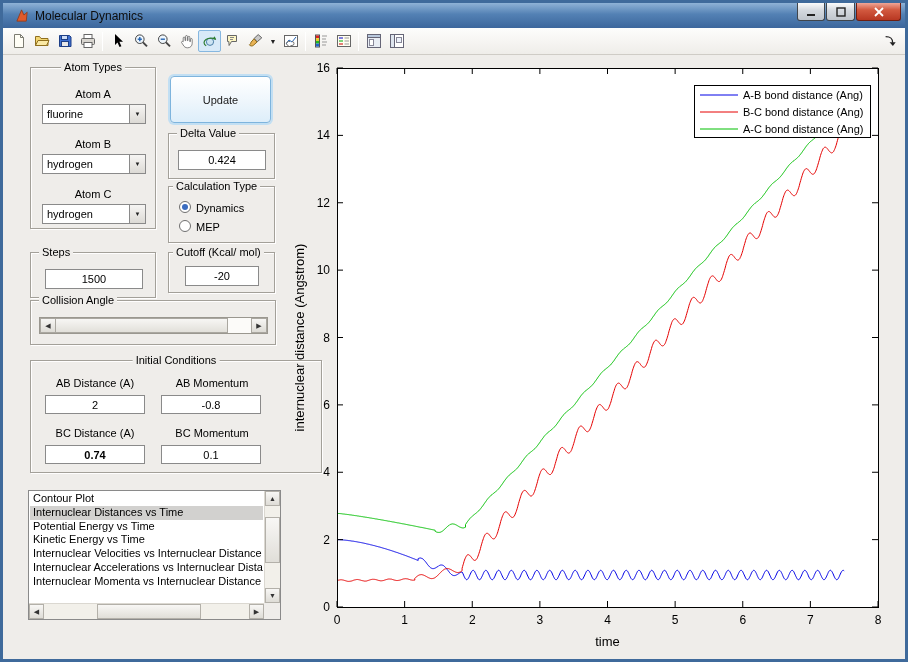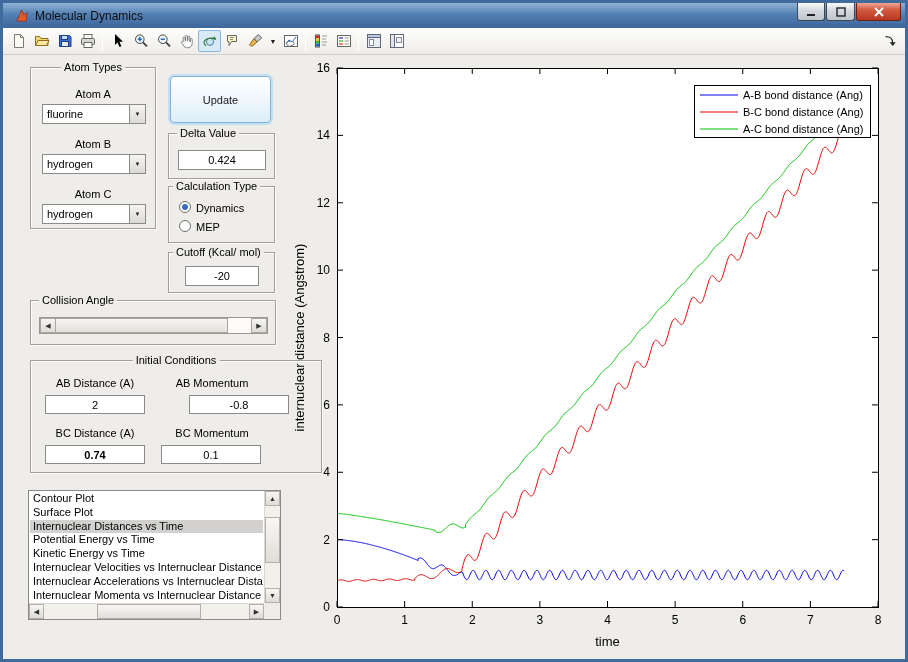--- a/index.html
+++ b/index.html
@@ -233,20 +233,24 @@
     </div>
 
     <div class="panel" style="left:165px;top:131px;width:107px;height:57px">
       <span class="ptitle" style="left:4px">Calculation Type</span>
       <span class="radio on" style="left:10px;top:14px"></span>
       <span class="lbl-left" style="left:27px;top:15px">Dynamics</span>
       <span class="radio" style="left:10px;top:33px"></span>
       <span class="lbl-left" style="left:27px;top:34px">MEP</span>
     </div>
 
+    <div class="panel" style="left:27px;top:197px;width:126px;height:46px">
+      <span class="ptitle">Steps</span>
+      <input class="edit" style="left: 14px; top: 16px; width: 98px;" value="1500">
+    </div>
 
     <div class="panel" style="left:165px;top:197px;width:107px;height:41px">
       <span class="ptitle" style="left:4px">Cutoff (Kcal/ mol)</span>
       <input class="edit" style="left: 16px; top: 13px; width: 74px;" value="-20">
     </div>
 
     <div class="panel" style="left:27px;top:245px;width:246px;height:45px">
       <span class="ptitle">Collision Angle</span>
       <div class="slider" style="left:8px;top:16px;width:229px">
         <div class="sbtn">◀</div>
@@ -254,31 +258,30 @@
         <div class="strack"></div>
         <div class="sbtn">▶</div>
       </div>
     </div>
 
     <div class="panel" style="left:27px;top:305px;width:292px;height:113px">
       <span class="ptitle center">Initial Conditions</span>
       <span class="lbl" style="left:12px;top:16px;width:104px">AB Distance (A)</span>
       <span class="lbl" style="left:128px;top:16px;width:106px">AB Momentum</span>
       <input class="edit" style="left: 14px; top: 34px; width: 100px; height: 19px;" value="2">
-      <input class="edit" style="left: 130px; top: 34px; width: 100px; height: 19px; margin-left: 28px;" value="-0.8">
+      <input class="edit" style="left: 130px; top: 34px; width: 100px; height: 19px;" value="-0.8">
       <span class="lbl" style="left:12px;top:66px;width:104px">BC Distance (A)</span>
       <span class="lbl" style="left:128px;top:66px;width:106px">BC Momentum</span>
       <input class="edit" style="left: 14px; top: 84px; width: 100px; height: 19px; font-weight: bold;" value="0.74">
       <input class="edit" style="left: 130px; top: 84px; width: 100px; height: 19px;" value="0.1">
     </div>
 
     <div class="listbox" style="left:25px;top:435px;width:253px;height:130px">
       <div class="lb-items">
           <div class="lb-item">Contour Plot</div>
-          <div class="lb-item">Surface Plot</div>
           <div class="lb-item selected">Internuclear Distances vs Time</div>
           <div class="lb-item">Potential Energy vs Time</div>
           <div class="lb-item">Kinetic Energy vs Time</div>
           <div class="lb-item">Internuclear Velocities vs Internuclear Distance</div>
           <div class="lb-item">Internuclear Accelerations vs Internuclear Distance</div>
           <div class="lb-item">Internuclear Momenta vs Internuclear Distance</div>
         </div>
       <div class="vscroll">
         <div class="scrollbtn" style="left:0;top:0">▲</div>
         <div class="scrollthumb" style="left:0;top:26px;width:15px;height:46px"></div>

